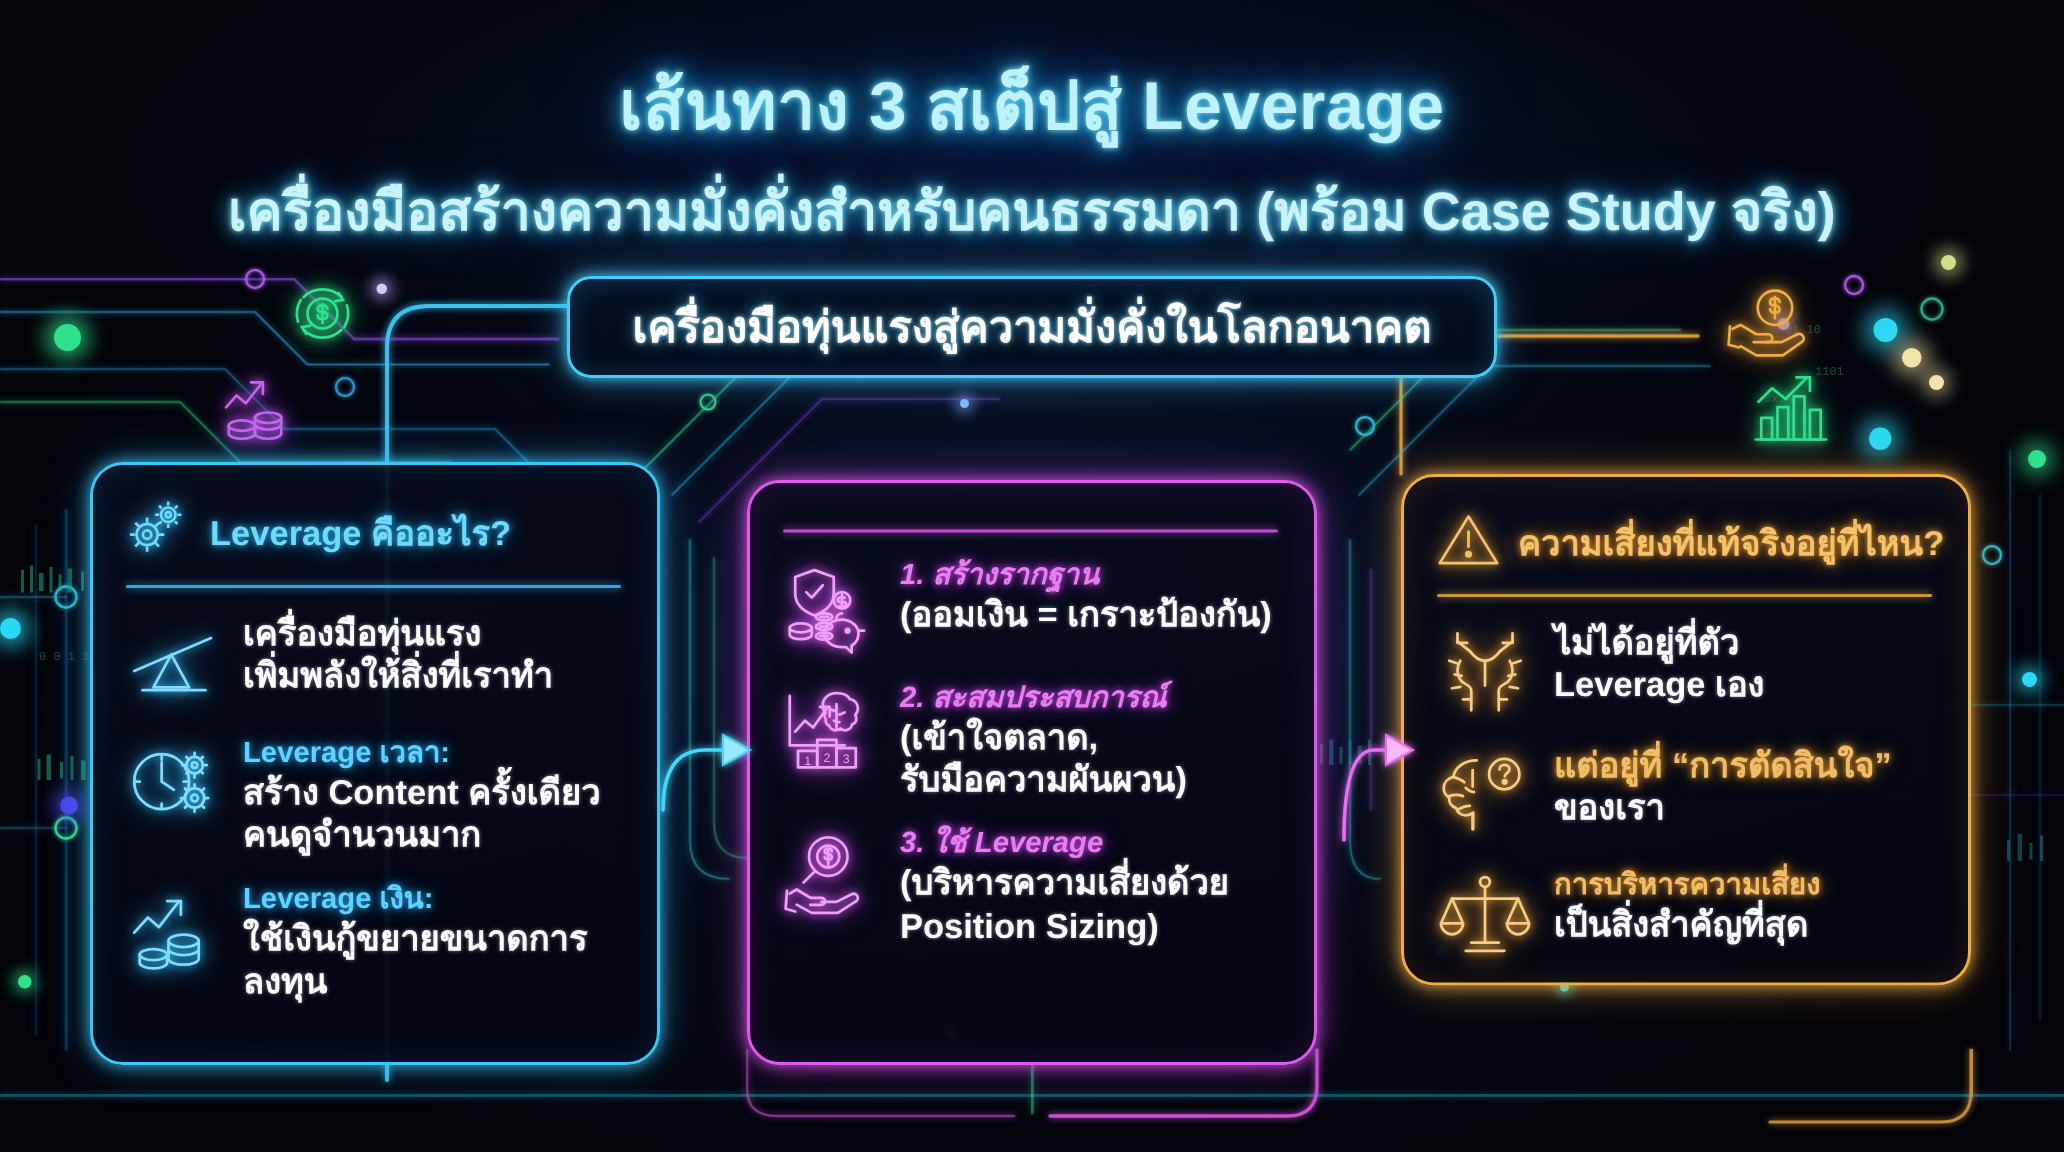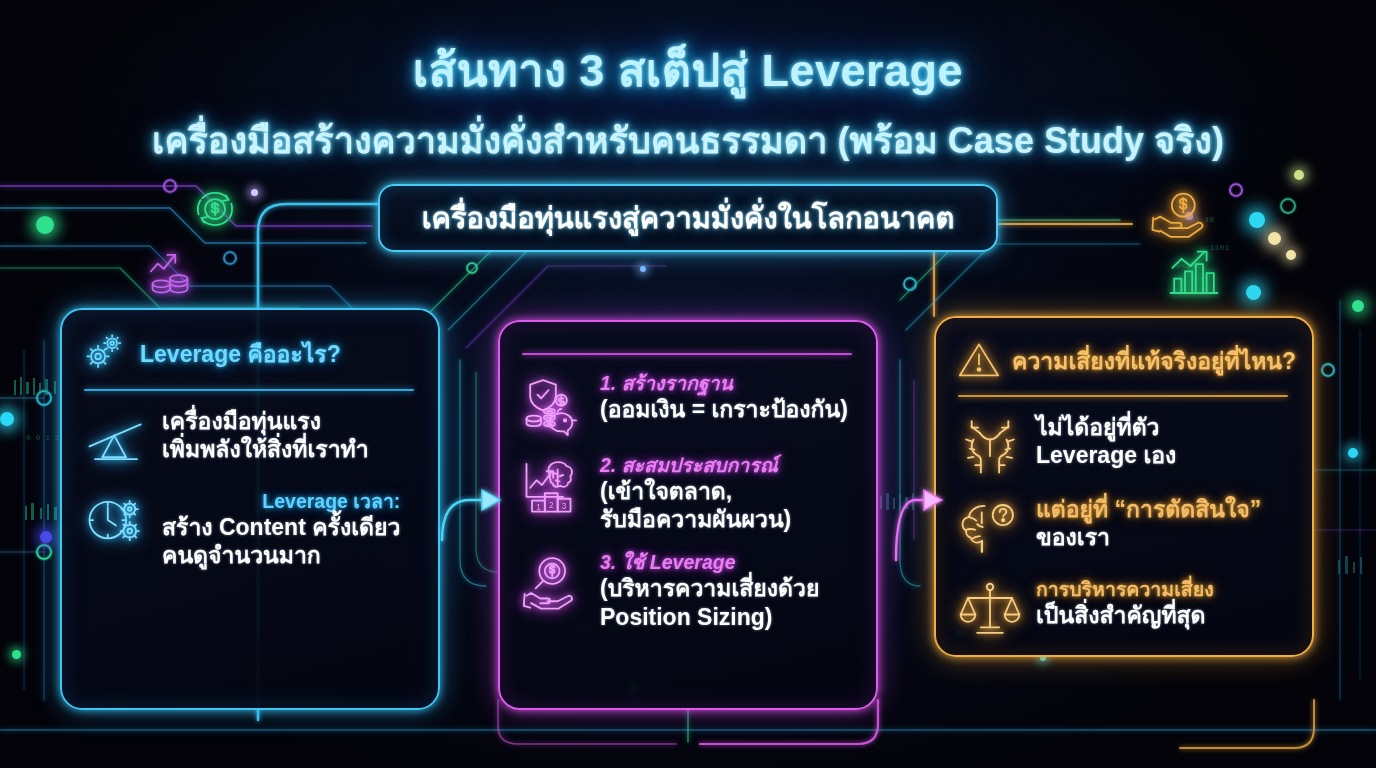--- a/index.html
+++ b/index.html
@@ -97,21 +97,21 @@
   .cyan .divider    { background: #2aa8e0; box-shadow: 0 0 6px #2aa8e0; }
   .magenta .divider { background: #c24ad6; box-shadow: 0 0 6px #c24ad6; }
   .amber .divider   { background: #cf9435; box-shadow: 0 0 6px #cf9435; }
 
   .row { display: flex; align-items: flex-start; gap: 12px; margin-top: 14px; }
   .row .ic { flex: 0 0 auto; width: 68px; height: 68px; display: flex; align-items: center; justify-content: center; }
   .row .tx { padding-top: 2px; }
   .row .lead { font-size: 19.5px; font-weight: bold; line-height: 1.25; }
   .row .body { font-size: 23px; font-weight: bold; color: #ffffff; line-height: 1.24;
                text-shadow: 0 0 3px rgba(200,225,255,.55); }
-  .cyan .lead    { color: #5fd2ff; text-shadow: 0 0 4px #2aa8e8, 0 0 12px #1572ad; text-align: right; }
+  .cyan .lead    { color: #5fd2ff; text-shadow: 0 0 4px #2aa8e8, 0 0 12px #1572ad; }
   .magenta .lead { color: #e77ef2; text-shadow: 0 0 4px #cb4ae0, 0 0 12px #8e2bb4; font-style: italic; }
   .amber .lead   { color: #f3bd68; text-shadow: 0 0 4px #dd9a33, 0 0 12px #a96a18; }
   .row .body.hl-amber { color: #f3bd68; text-shadow: 0 0 4px #dd9a33, 0 0 12px #a96a18; }
 
   
   svg.ico { overflow: visible; }
   .gl-cyan    { filter: drop-shadow(0 0 3px #37c0f0) drop-shadow(0 0 8px #1d86c4); }
   .gl-magenta { filter: drop-shadow(0 0 3px #dd6cf0) drop-shadow(0 0 8px #a12fc6); }
   .gl-amber   { filter: drop-shadow(0 0 3px #eeab40) drop-shadow(0 0 8px #b8761c); }
   .gl-green   { filter: drop-shadow(0 0 3px #34e08a) drop-shadow(0 0 8px #18a35e); }
@@ -364,20 +364,38 @@
           <path d="M50 32v3M50 49v3M40 42h3M57 42h3M43 35l2 2M55 47l2 2M57 35l-2 2M45 47l-2 2"></path>
         </svg>
       </span>
       <span class="tx">
         <div class="lead">Leverage เวลา:</div>
         <div class="body">สร้าง Content ครั้งเดียว</div>
         <div class="body">คนดูจำนวนมาก</div>
       </span>
     </div>
 
+    <div class="row">
+      <span class="ic">
+        <svg class="ico gl-cyan" width="64" height="58" viewBox="0 0 70 62" fill="none" stroke="#7fdcff" stroke-width="2" stroke-linecap="round" stroke-linejoin="round">
+          <path d="M6 34l10-11 8 7 14-18"></path>
+            <path d="M30 11h10v10"></path>
+          <ellipse cx="20" cy="50" rx="10" ry="4"></ellipse>
+            <path d="M10 50v6c0 2.2 4.5 4 10 4s10-1.8 10-4v-6"></path>
+          <ellipse cx="42" cy="40" rx="11" ry="4.5"></ellipse>
+          <path d="M31 40v6c0 2.4 5 4.4 11 4.4s11-2 11-4.4v-6"></path>
+          <path d="M31 47v6c0 2.4 5 4.4 11 4.4s11-2 11-4.4v-6"></path>
+        </svg>
+      </span>
+      <span class="tx">
+        <div class="lead">Leverage เงิน:</div>
+        <div class="body">ใช้เงินกู้ขยายขนาดการ</div>
+        <div class="body">ลงทุน</div>
+      </span>
+    </div>
   </div>
 
   <div class="card magenta">
     <div class="divider"></div>
 
     <div class="row">
       <span class="ic">
         <svg class="ico gl-magenta" width="66" height="58" viewBox="0 0 72 62" fill="none" stroke="#f0a0fa" stroke-width="2" stroke-linecap="round" stroke-linejoin="round">
           <path d="M24 6 38 11v12c0 8-6 13-14 16-8-3-14-8-14-16V11Z"></path>
           <path d="M18 22l4 4 8-9"></path>

